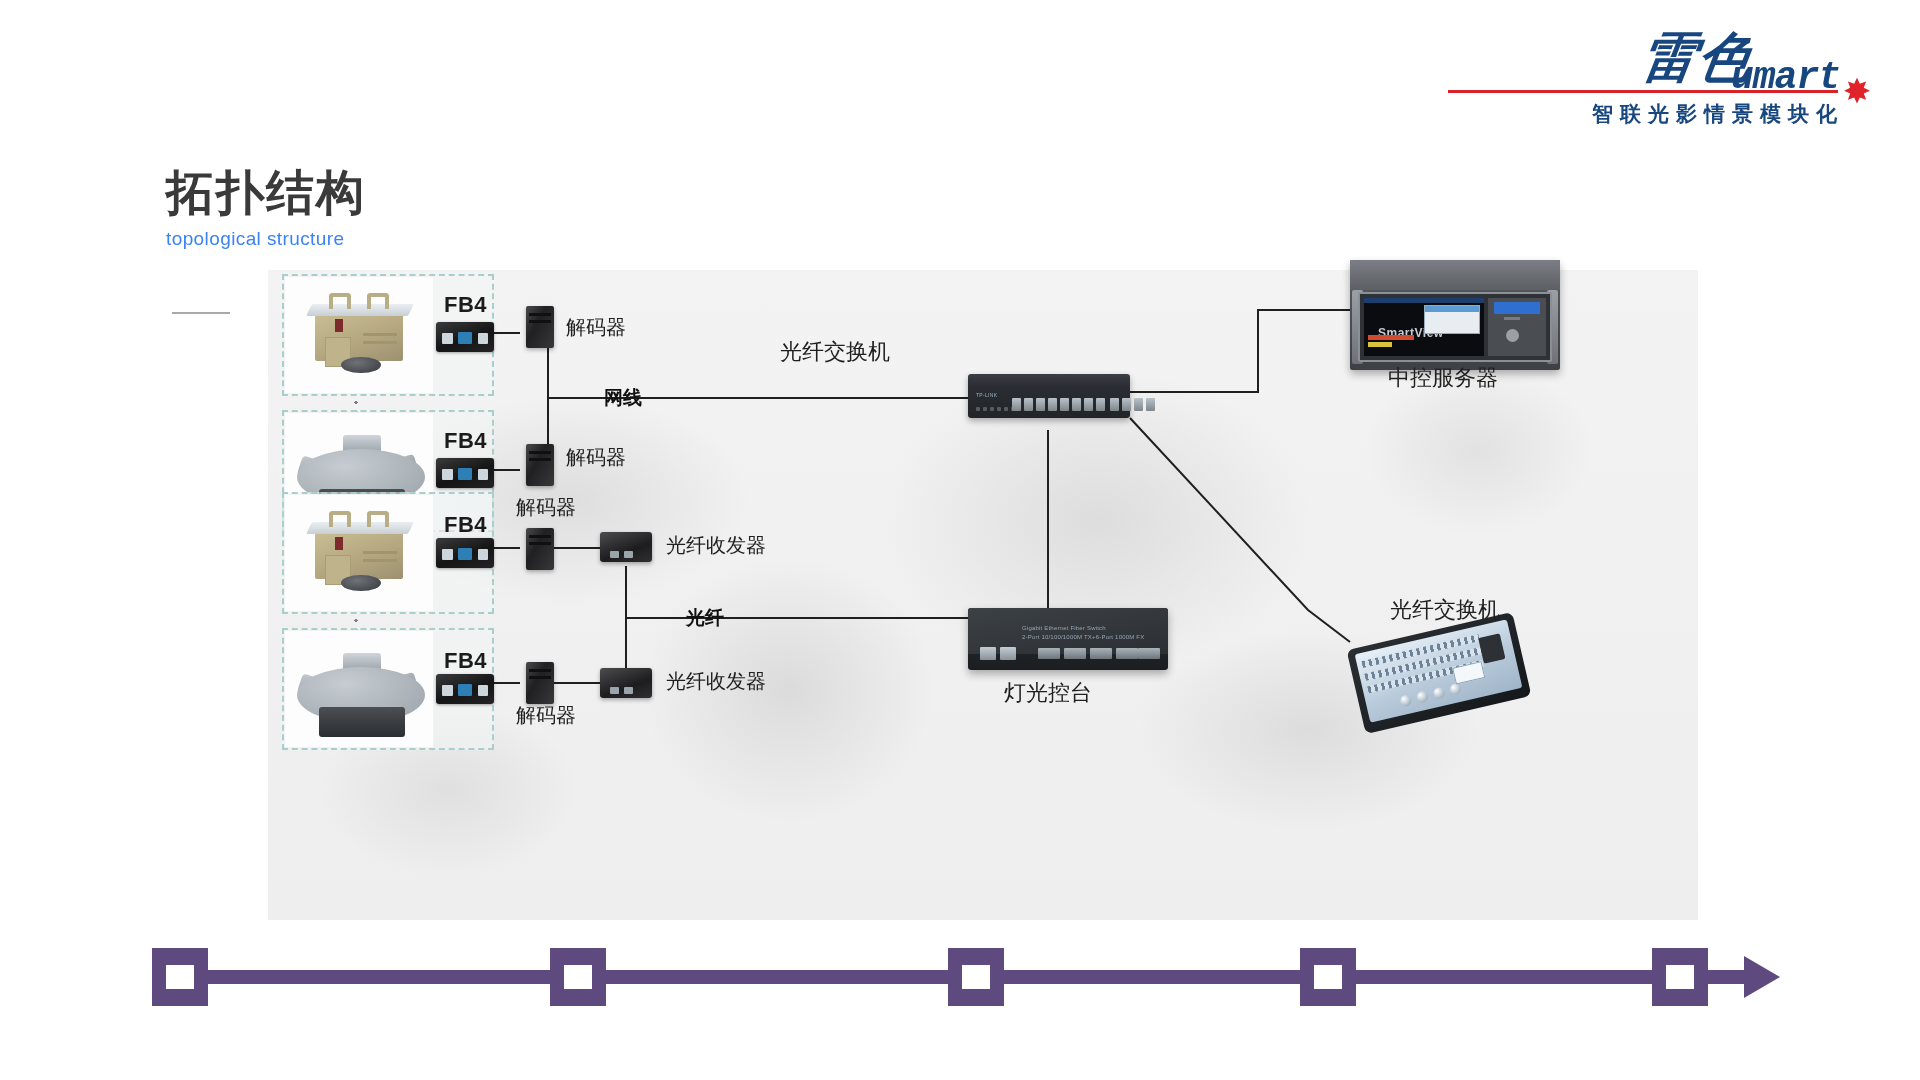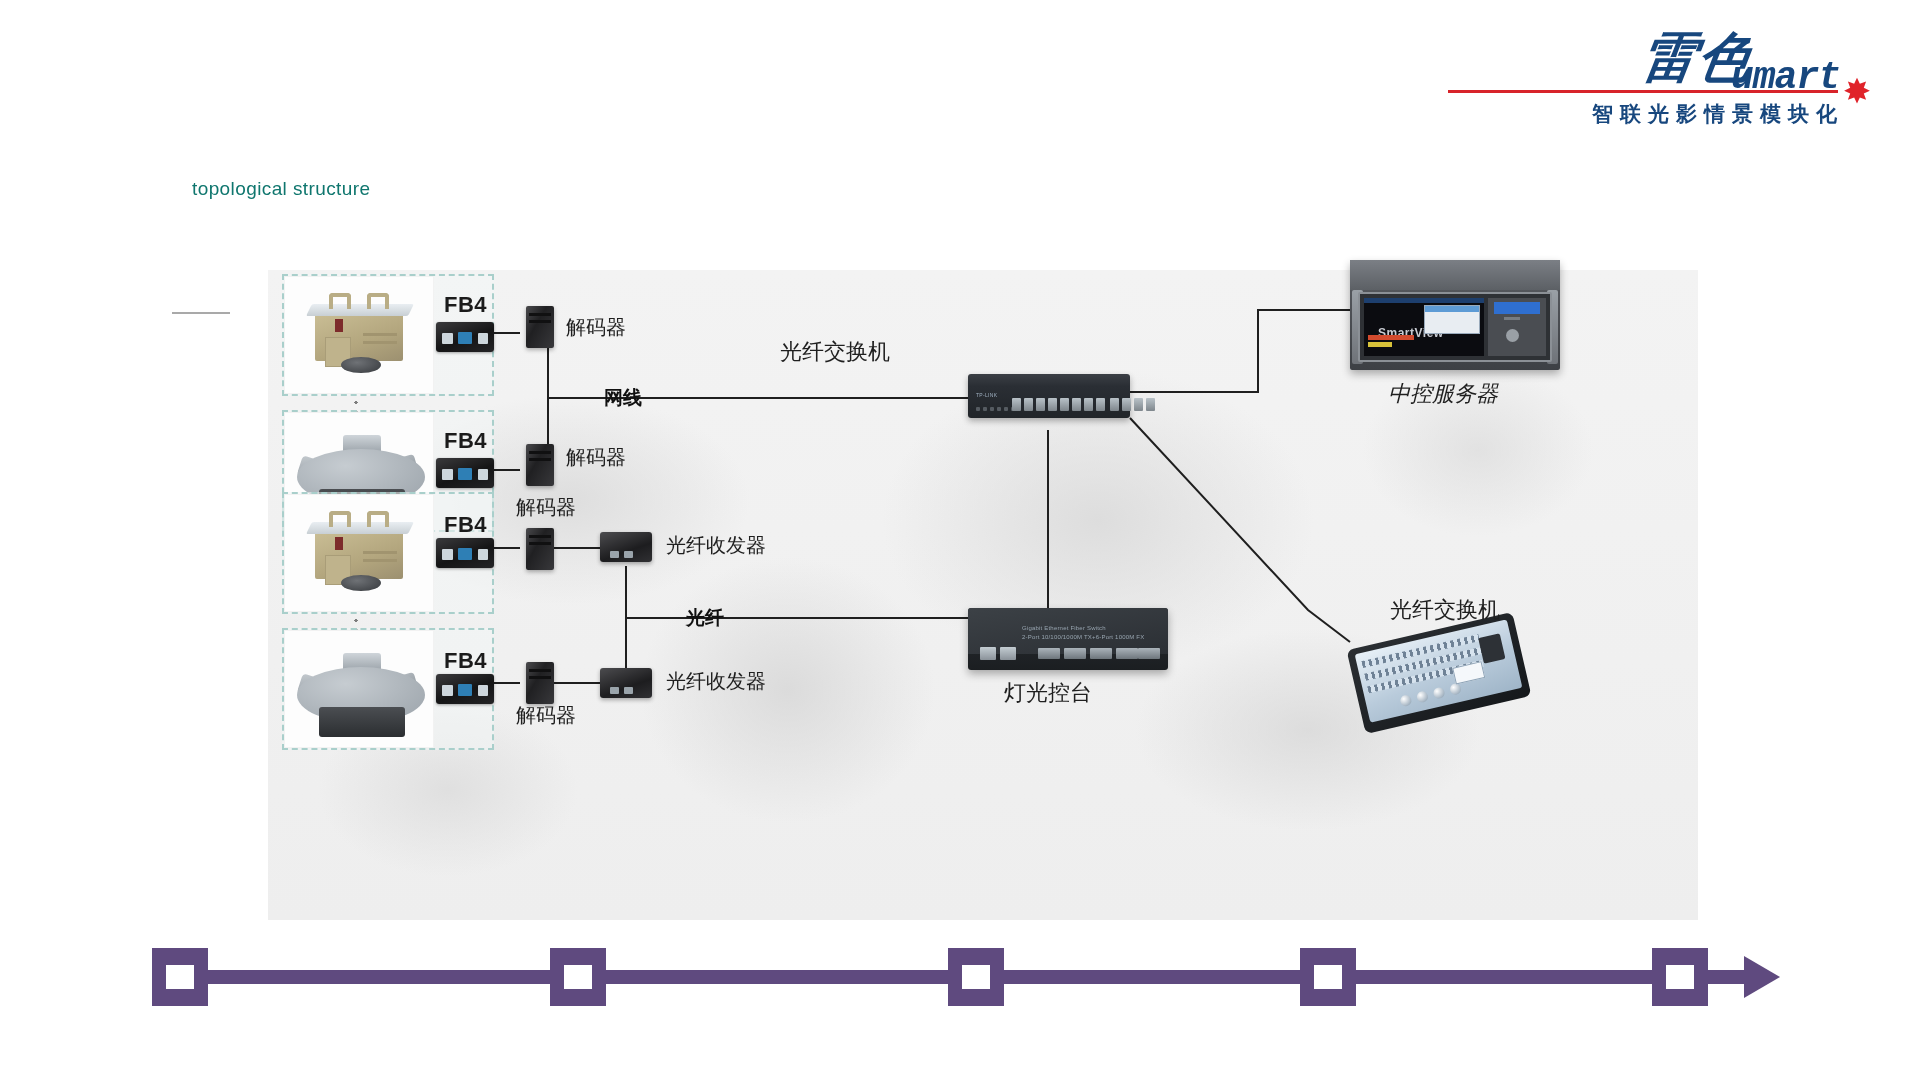--- a/index.html
+++ b/index.html
@@ -45,21 +45,21 @@
     letter-spacing:7px; white-space:nowrap;
   }
 
   
   #heading { position:absolute; left:166px; top:168px; }
   #heading .title {
     font-size:48px; font-weight:700; color:#3a3a3a; letter-spacing:2px;
     line-height:1.05;
   }
   #heading .subtitle {
-    margin-top:10px; font-size:19px; color:#0f766e; letter-spacing:.4px;margin-left:26px;
+    margin-top:10px; font-size:19px; color:#3b82f6; letter-spacing:.4px;
   }
   #rule {
     position:absolute; left:172px; top:312px;
     width:58px; height:2px; background:#a9a9a9;
   }
 
   
   #panel {
     position:absolute; left:268px; top:270px;
     width:1430px; height:650px;
@@ -311,20 +311,21 @@
 
 <div id="logo">
   <div class="cjk-logo">雷色</div>
   <div class="umart">umart</div>
   <div class="redline"></div>
   <div class="star">✸</div>
   <div class="tagline">智联光影情景模块化</div>
 </div>
 
 <div id="heading">
+  <div class="title">拓扑结构</div>
   <div class="subtitle">topological structure</div>
 </div>
 <div id="rule"></div>
 
 <div id="panel">
 
   <svg id="wires" viewBox="0 0 1430 650">
     <g stroke="#1f1f1f" stroke-width="2" fill="none">
 
       <path d="M224,63 L252,63"></path>
@@ -530,21 +531,21 @@
         <div class="bar2"></div>
         <div class="bar3"></div>
       </div>
       <div class="rightpane">
         <div class="lcd"></div>
         <div class="led"></div>
         <div class="btn"></div>
       </div>
     </div>
   </div>
-  <div class="d-label big" style="left:1120px;top:109px;font-style:italic;">中控服务器</div>
+  <div class="d-label big" style="left:1120px;top:93px;">中控服务器</div>
 
   <div class="console" style="left:1086px;top:360px;">
     <div class="body"></div>
     <div class="surface">
       <div class="row" style="top:8px;width:120px;"></div>
       <div class="row" style="top:21px;width:132px;"></div>
       <div class="row" style="top:34px;width:118px;"></div>
       <div class="knobs">
           <i></i>
           <i></i>

